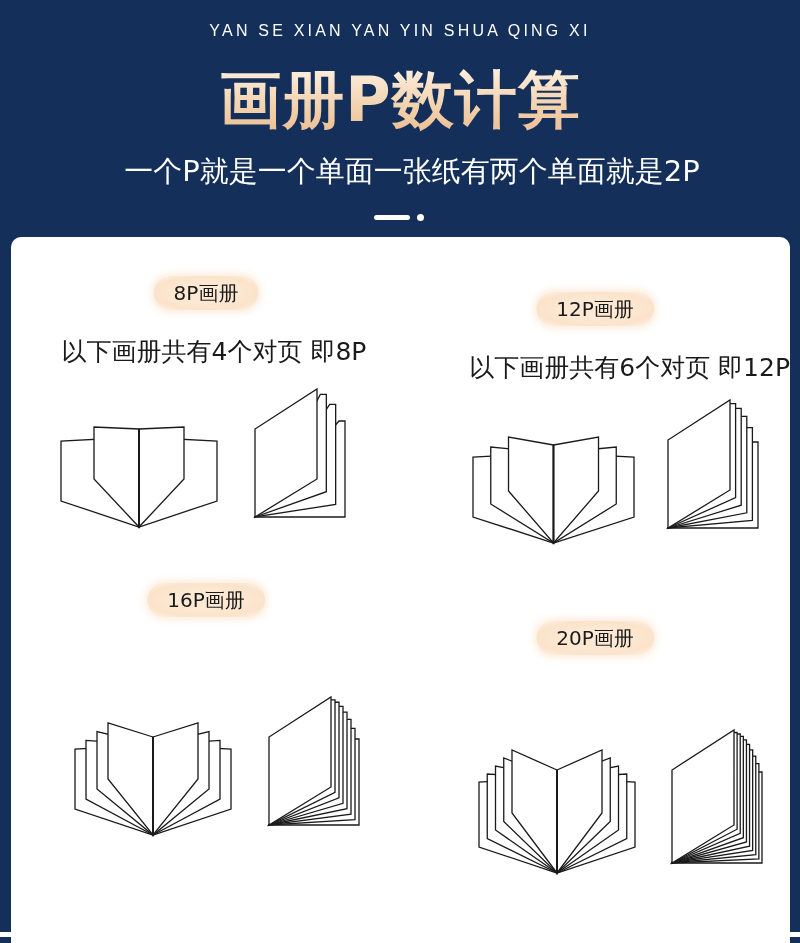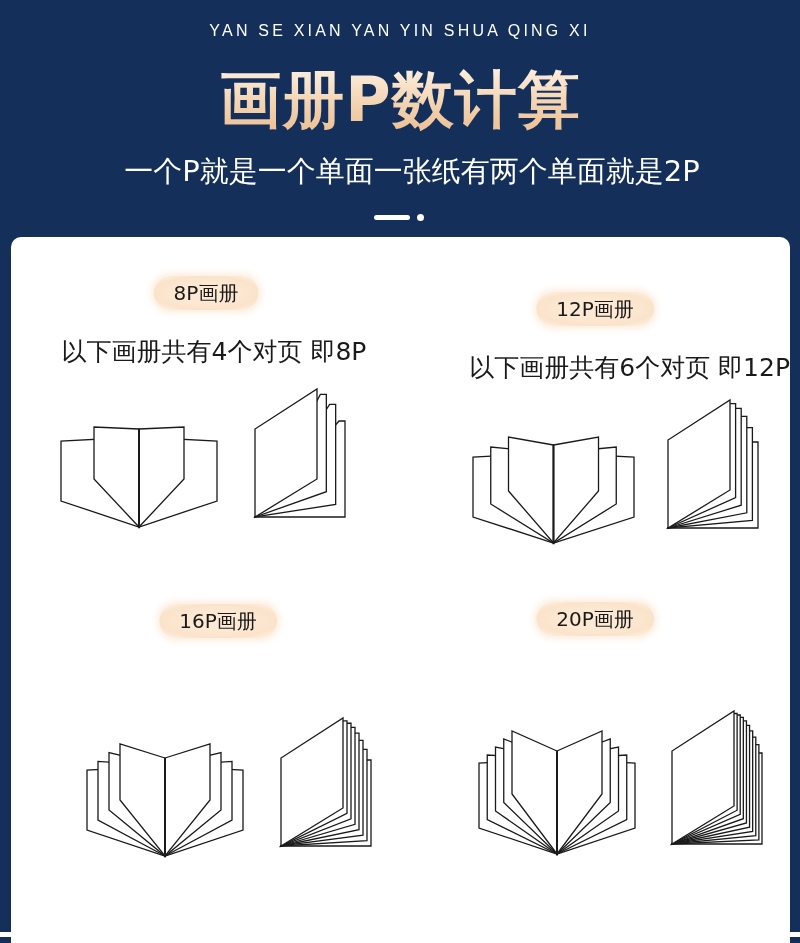--- a/index.html
+++ b/index.html
@@ -96,21 +96,21 @@
     <svg class="book" style="left:266px; top:145px;" width="100" height="140">
         <polygon points="2,130 86,44 92,44 92,130"></polygon>
         <polygon points="2,130 80.4,29.6 86.4,29.6 86.4,122.4"></polygon>
         <polygon points="2,130 74.8,18.4 80.8,18.4 80.8,114.8"></polygon>
         <polygon points="2,130 69.2,10.4 75.2,10.4 75.2,107.2"></polygon>
         <polygon points="2,130 63.599999999999994,5.6 69.6,5.6 69.6,99.6"></polygon>
         <polygon points="2,130 2,42 64,2 64,92"></polygon>
       </svg>
   </div>
 
-  <div class="section" style="left:0; top:329px;margin-left:12px;">
+  <div class="section" style="left:0; top:308px;">
     <div class="pill" style="top:38px;">16P画册</div>
     <svg class="book" style="left:52px; top:150px;" width="180" height="145">
         <polygon points="90,50 12,54 12,114 90,140"></polygon>
         <polygon points="90,50 168,54 168,114 90,140"></polygon>
         <polygon points="90,50 23,45.333333333333336 23,104 90,140"></polygon>
         <polygon points="90,50 157,45.333333333333336 157,104 90,140"></polygon>
         <polygon points="90,50 34,36.666666666666664 34,94 90,140"></polygon>
         <polygon points="90,50 146,36.666666666666664 146,94 90,140"></polygon>
         <polygon points="90,42 45,28 45,84 90,140"></polygon>
         <polygon points="90,42 135,28 135,84 90,140"></polygon>
@@ -121,21 +121,21 @@
         <polygon points="2,130 82,33.38775510204081 88,33.38775510204081 88,124.57142857142857"></polygon>
         <polygon points="2,130 78,24.408163265306126 84,24.408163265306126 84,119.14285714285714"></polygon>
         <polygon points="2,130 74,17.061224489795915 80,17.061224489795915 80,113.71428571428571"></polygon>
         <polygon points="2,130 70,11.346938775510203 76,11.346938775510203 76,108.28571428571429"></polygon>
         <polygon points="2,130 66,7.265306122448979 72,7.265306122448979 72,102.85714285714286"></polygon>
         <polygon points="2,130 62,4.816326530612245 68,4.816326530612245 68,97.42857142857142"></polygon>
         <polygon points="2,130 2,42 64,2 64,92"></polygon>
       </svg>
   </div>
 
-  <div class="section" style="left:389px; top:327px;">
+  <div class="section" style="left:389px; top:346px;">
     <div class="pill" style="top:38px;">20P画册</div>
     <svg class="book" style="left:67px; top:145px;" width="180" height="150">
         <polygon points="90,50 12,54 12,119 90,145"></polygon>
         <polygon points="90,50 168,54 168,119 90,145"></polygon>
         <polygon points="90,50 20.25,46 20.25,110.5 90,145"></polygon>
         <polygon points="90,50 159.75,46 159.75,110.5 90,145"></polygon>
         <polygon points="90,50 28.5,38 28.5,102 90,145"></polygon>
         <polygon points="90,50 151.5,38 151.5,102 90,145"></polygon>
         <polygon points="90,50 36.75,30 36.75,93.5 90,145"></polygon>
         <polygon points="90,50 143.25,30 143.25,93.5 90,145"></polygon>

